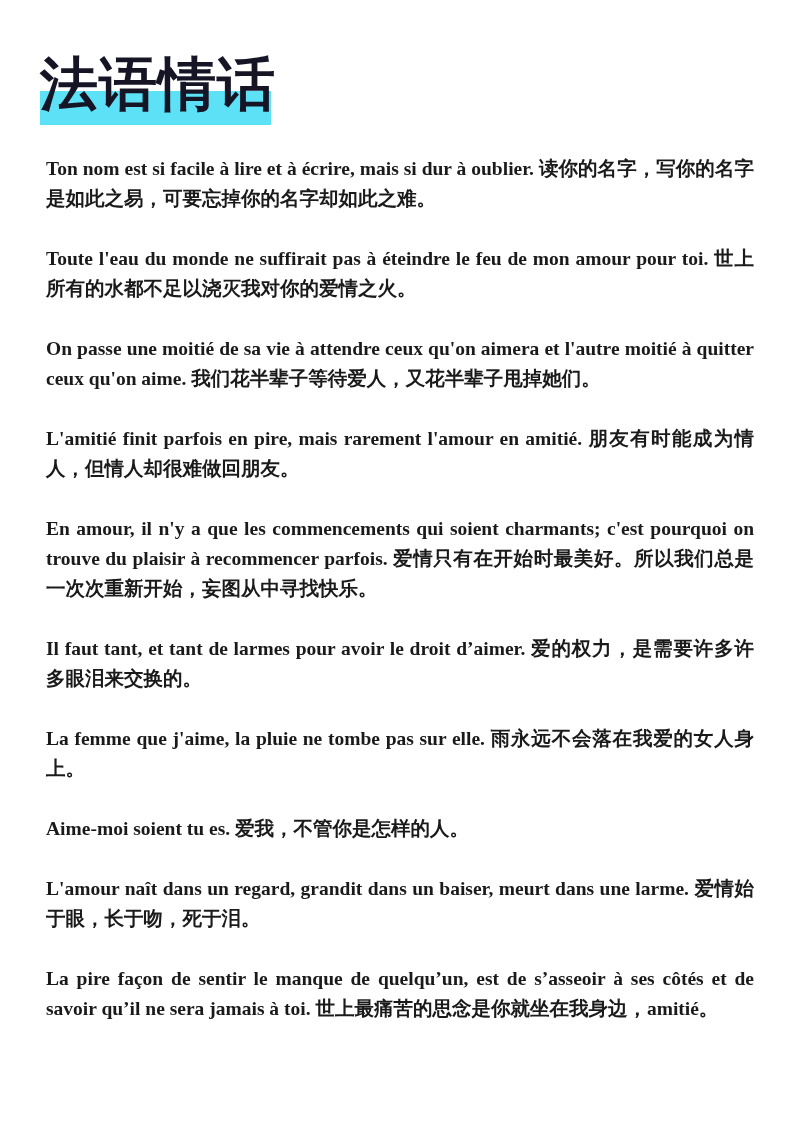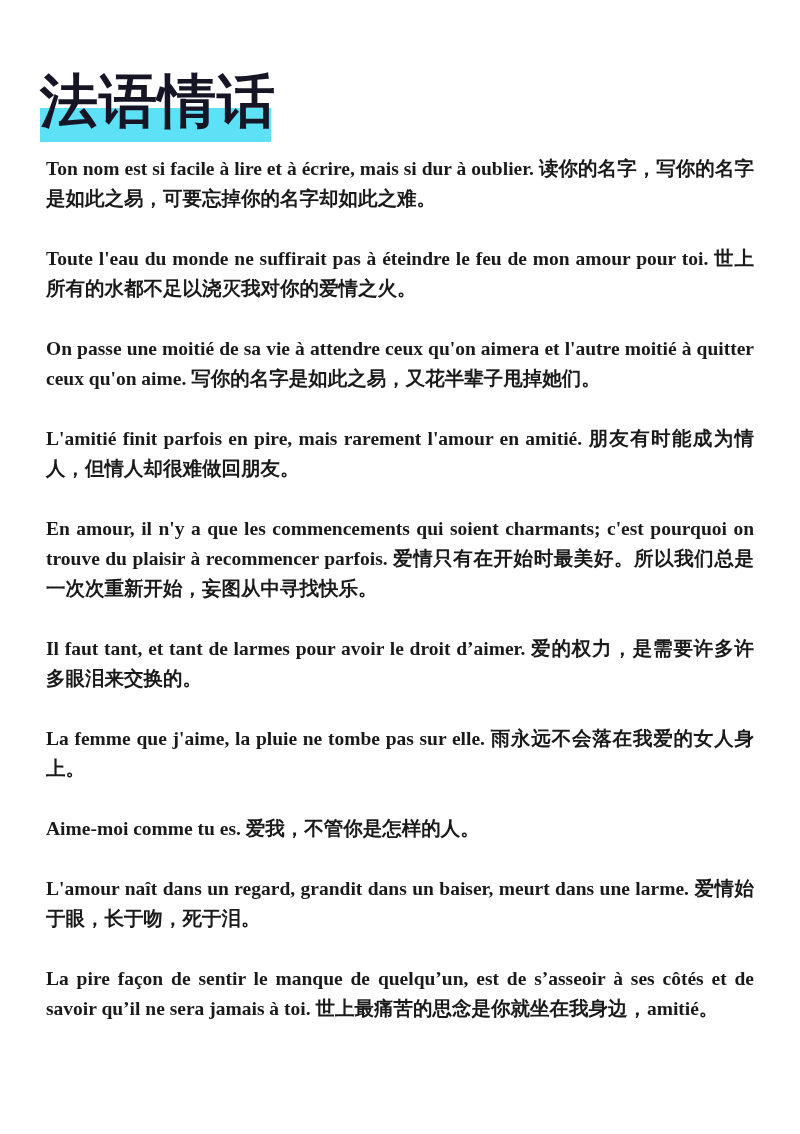--- a/index.html
+++ b/index.html
@@ -1,35 +1,35 @@
 <!DOCTYPE html>
 <html><head>
   <meta charset="utf-8">
   <style>
     html, body { margin: 0; padding: 0; background: #ffffff; }
     body { width: 800px; height: 1134px; position: relative; overflow: hidden; }
-    .title-wrap { position: absolute; left: 40px; top: 66px; height: 80px; }
+    .title-wrap { position: absolute; left: 40px; top: 49px; height: 80px; }
     .title-bar { position: absolute; left: 0; top: 42px; width: 231px; height: 34px; background: #5ce1f6; }
     .title { position: relative; font-family: "DejaVu Sans", sans-serif; font-weight: bold; font-size: 58px; line-height: 70px; color: #151526; letter-spacing: 1px; white-space: nowrap; }
     .content { position: absolute; left: 46px; top: 154px; width: 708px; }
     .para { font-family: "Liberation Serif", serif; font-size: 19.5px; line-height: 30px; color: #1a1a1a; margin: 0 0 30px 0; text-align: justify; font-weight: bold; }
   </style>
 </head>
 <body>
 
 <div class="title-wrap">
   <div class="title-bar"></div>
   <div class="title">法语情话</div>
 </div>
 
 <div class="content">
   <p class="para"><span>Ton nom est si facile à lire et à écrire, mais si dur à oublier.</span> <span>读你的名字，写你的名字是如此之易，可要忘掉你的名字却如此之难。</span></p>
   <p class="para"><span>Toute l'eau du monde ne suffirait pas à éteindre le feu de mon amour pour toi.</span> <span>世上所有的水都不足以浇灭我对你的爱情之火。</span></p>
-  <p class="para"><span>On passe une moitié de sa vie à attendre ceux qu'on aimera et l'autre moitié à quitter ceux qu'on aime.</span> <span>写你的名字是如此之易，又花半辈子甩掉她们。</span></p>
+  <p class="para"><span>On passe une moitié de sa vie à attendre ceux qu'on aimera et l'autre moitié à quitter ceux qu'on aime.</span> <span>我们花半辈子等待爱人，又花半辈子甩掉她们。</span></p>
   <p class="para"><span>L'amitié finit parfois en pire, mais rarement l'amour en amitié.</span> <span>朋友有时能成为情人，但情人却很难做回朋友。</span></p>
   <p class="para"><span>En amour, il n'y a que les commencements qui soient charmants; c'est pourquoi on trouve du plaisir à recommencer parfois.</span> <span>爱情只有在开始时最美好。所以我们总是一次次重新开始，妄图从中寻找快乐。</span></p>
   <p class="para"><span>Il faut tant, et tant de larmes pour avoir le droit d’aimer.</span> <span>爱的权力，是需要许多许多眼泪来交换的。</span></p>
   <p class="para"><span>La femme que j'aime, la pluie ne tombe pas sur elle.</span> <span>雨永远不会落在我爱的女人身上。</span></p>
-  <p class="para"><span>Aime-moi comme tu es.</span> <span>爱我，不管你是怎样的人。</span></p>
+  <p class="para"><span>Aime-moi soient tu es.</span> <span>爱我，不管你是怎样的人。</span></p>
   <p class="para"><span>L'amour naît dans un regard, grandit dans un baiser, meurt dans une larme.</span> <span>爱情始于眼，长于吻，死于泪。</span></p>
   <p class="para"><span>La pire façon de sentir le manque de quelqu’un, est de s’asseoir à ses côtés et de savoir qu’il ne sera jamais à toi.</span> <span>世上最痛苦的思念是你就坐在我身边，amitié。</span></p>
 
 </div>
 
 </body></html>

